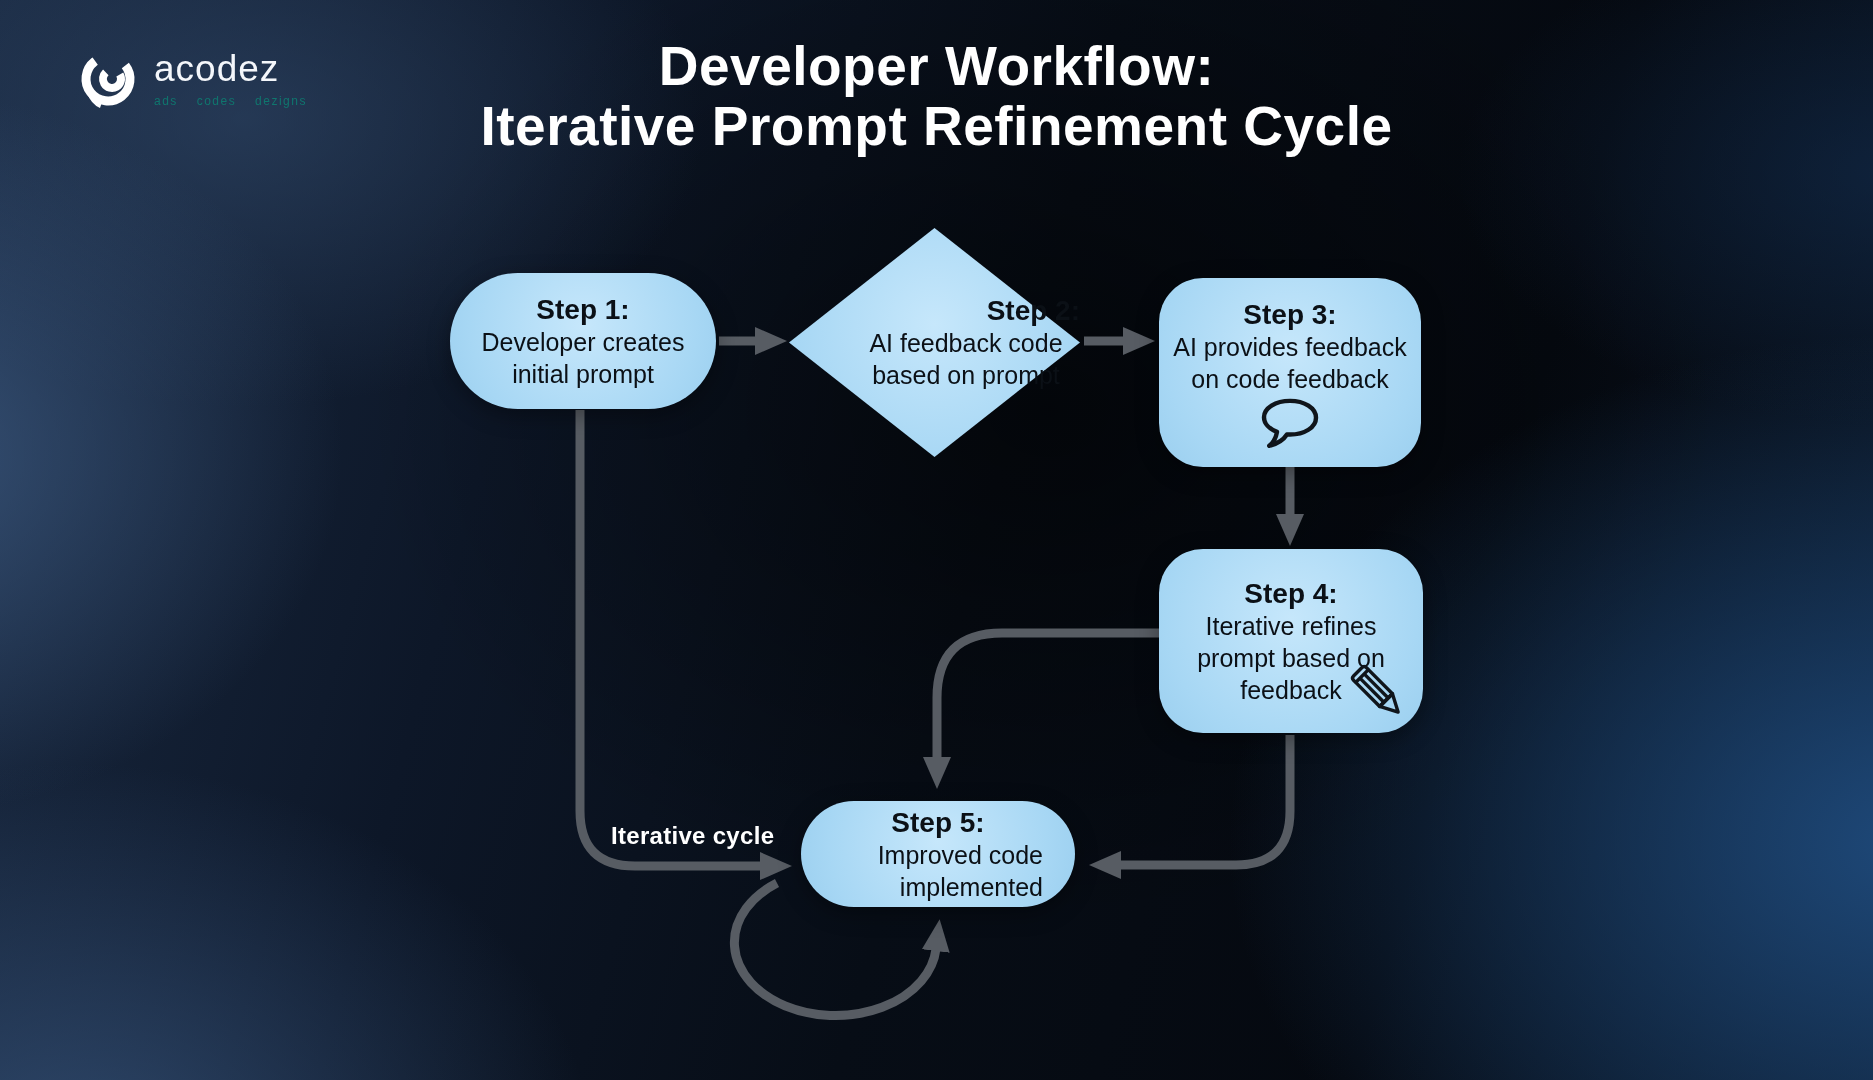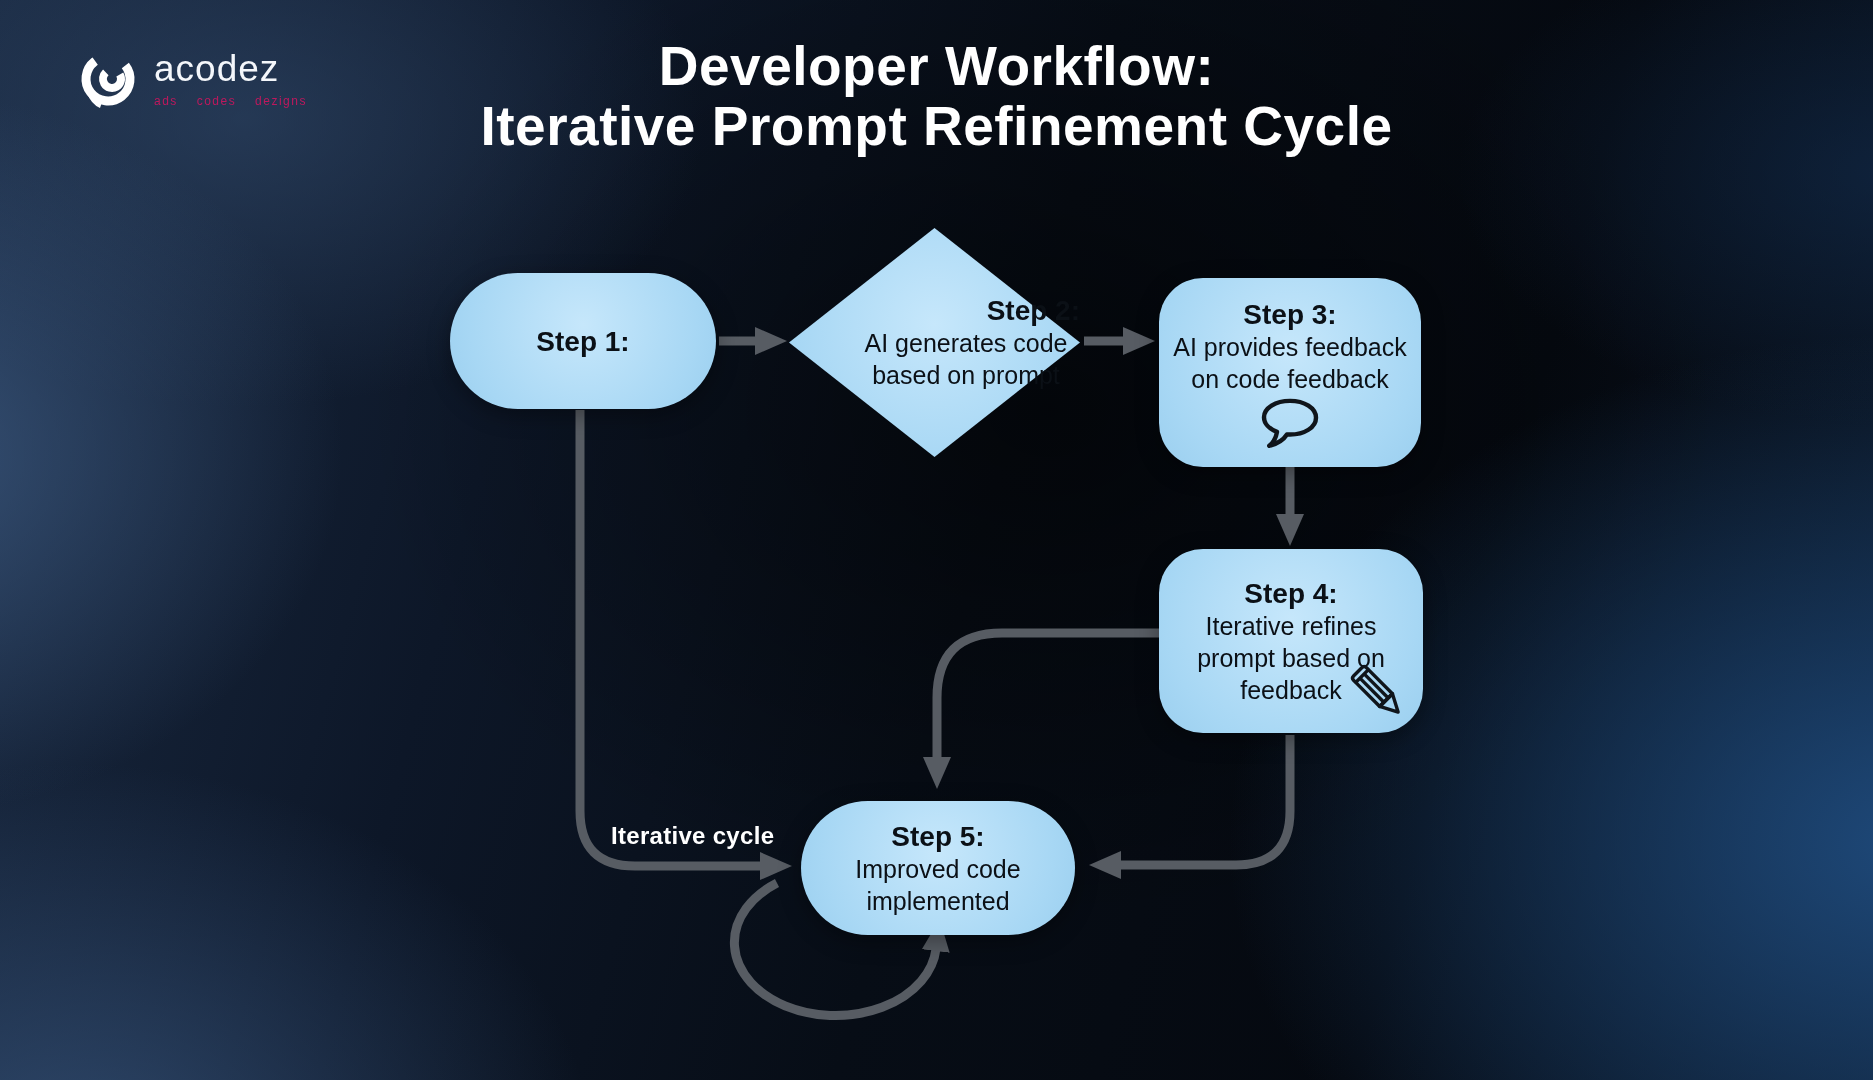--- a/index.html
+++ b/index.html
@@ -14,21 +14,21 @@
       radial-gradient(640px 400px at 13% 11%, rgba(48,72,105,0.6), rgba(48,72,105,0) 72%),
       radial-gradient(950px 720px at 56% 38%, rgba(0,0,0,0.55), rgba(0,0,0,0) 72%),
       linear-gradient(105deg, #1a2a42 0%, #0d1728 28%, #070d16 52%, #050910 76%, #0b1727 100%);
   }
   .canvas{position:absolute;inset:0;}
 
   
   .logo{position:absolute;left:78px;top:48px;display:flex;align-items:center;gap:14px;color:#fff;}
   .logo-txt{display:flex;flex-direction:column;}
   .logo-name{font-size:37px;font-weight:500;letter-spacing:1px;line-height:1;color:#f4f7fb;}
-  .logo-tagline{font-size:12px;font-weight:400;letter-spacing:1.5px;word-spacing:14px;color:#be185d;margin-top:7px;}
+  .logo-tagline{font-size:12px;font-weight:400;letter-spacing:1.5px;word-spacing:14px;color:#0f766e;margin-top:7px;}
 
   
   .title{position:absolute;left:0;right:0;top:36px;text-align:center;color:var(--title-color,#fff);font-weight:700;}
   .title .t1,.title .t2{font-size:55px;line-height:60px;letter-spacing:0.5px;}
 
   
   svg.arrows{position:absolute;inset:0;width:1873px;height:1080px;}
   .conn{fill:none;stroke:var(--arrow,#575c63);stroke-width:9;stroke-linejoin:round;}
   .ah{fill:var(--arrow,#575c63);}
 
@@ -38,21 +38,21 @@
         background:radial-gradient(circle at 50% 38%, var(--box-fill-light,#c2e5fa) 0%, var(--box-fill,#a7d7f4) 72%, #9bcfef 100%);
         box-shadow:0 6px 22px rgba(0,0,0,0.35);}
   .step-label{font-size:28px;font-weight:700;line-height:33px;}
   .step-text{font-size:25px;font-weight:400;line-height:32px;}
   .s1{left:450px;top:273px;width:266px;height:136px;border-radius:68px;}
   .s1 .step-text{max-width:215px;}
   .s3{left:1159px;top:258px;width:262px;height:187px;border-radius:44px;padding-top:2px;margin-top:20px;}
   .s3 .step-text{max-width:236px;}
   .s4{left:1159px;top:549px;width:264px;height:184px;border-radius:44px;}
   .s4 .step-text{max-width:212px;}
-  .s5{left:801px;top:801px;width:274px;height:134px;border-radius:67px;}
+  .s5{left:801px;top:801px;width:274px;height:106px;border-radius:67px;text-align:right;}
   .s5 .step-text{max-width:210px;}
 
   
   .s2{left:789px;top:228px;width:291px;height:229px;position:absolute;}
   .diamond-bg{position:absolute;inset:0;
       background:radial-gradient(circle at 50% 42%, var(--box-fill-light,#c2e5fa) 0%, var(--box-fill,#a7d7f4) 72%, #9bcfef 100%);
       clip-path:polygon(50% 0%, 100% 50%, 50% 100%, 0% 50%);}
   .s2 .step-content{position:absolute;inset:0;display:flex;flex-direction:column;align-items:flex-end;justify-content:center;
       text-align:center;color:var(--box-text,#0b1016);}
   .s2 .step-text{max-width:228px;}
@@ -94,27 +94,28 @@
     </div>
   </header>
 
   <div class="title">
     <div class="t1">Developer Workflow:</div>
     <div class="t2">Iterative Prompt Refinement Cycle</div>
   </div>
 
   <div class="step s1">
     <div class="step-label">Step 1:</div>
+    <div class="step-text">Developer creates initial prompt</div>
   </div>
 
   <div class="s2">
     <div class="diamond-bg"></div>
     <div class="step-content">
       <div class="step-label">Step 2:</div>
-      <div class="step-text">AI generates code based on prompt</div>
+      <div class="step-text">AI feedback code based on prompt</div>
     </div>
   </div>
 
   <div class="step s3">
     <div class="step-label">Step 3:</div>
     <div class="step-text">AI provides feedback on code feedback</div>
     <svg class="bubble-icon" width="62" height="52" viewBox="0 0 64 54">
       <path d="M32 4 C17 4 5 11.5 5 21 C5 27.5 10.5 33.2 18.5 36.2 C17.5 42 14.5 47.5 10.5 50.7 C18.5 48.7 25.5 44 28.8 38.9 C29.9 39 30.9 39 32 39 C47 39 59 31.5 59 21.5 C59 11.5 47 4 32 4 Z" fill="none" stroke="#10151b" stroke-width="4.6" stroke-linejoin="round"></path>
     </svg>
   </div>

